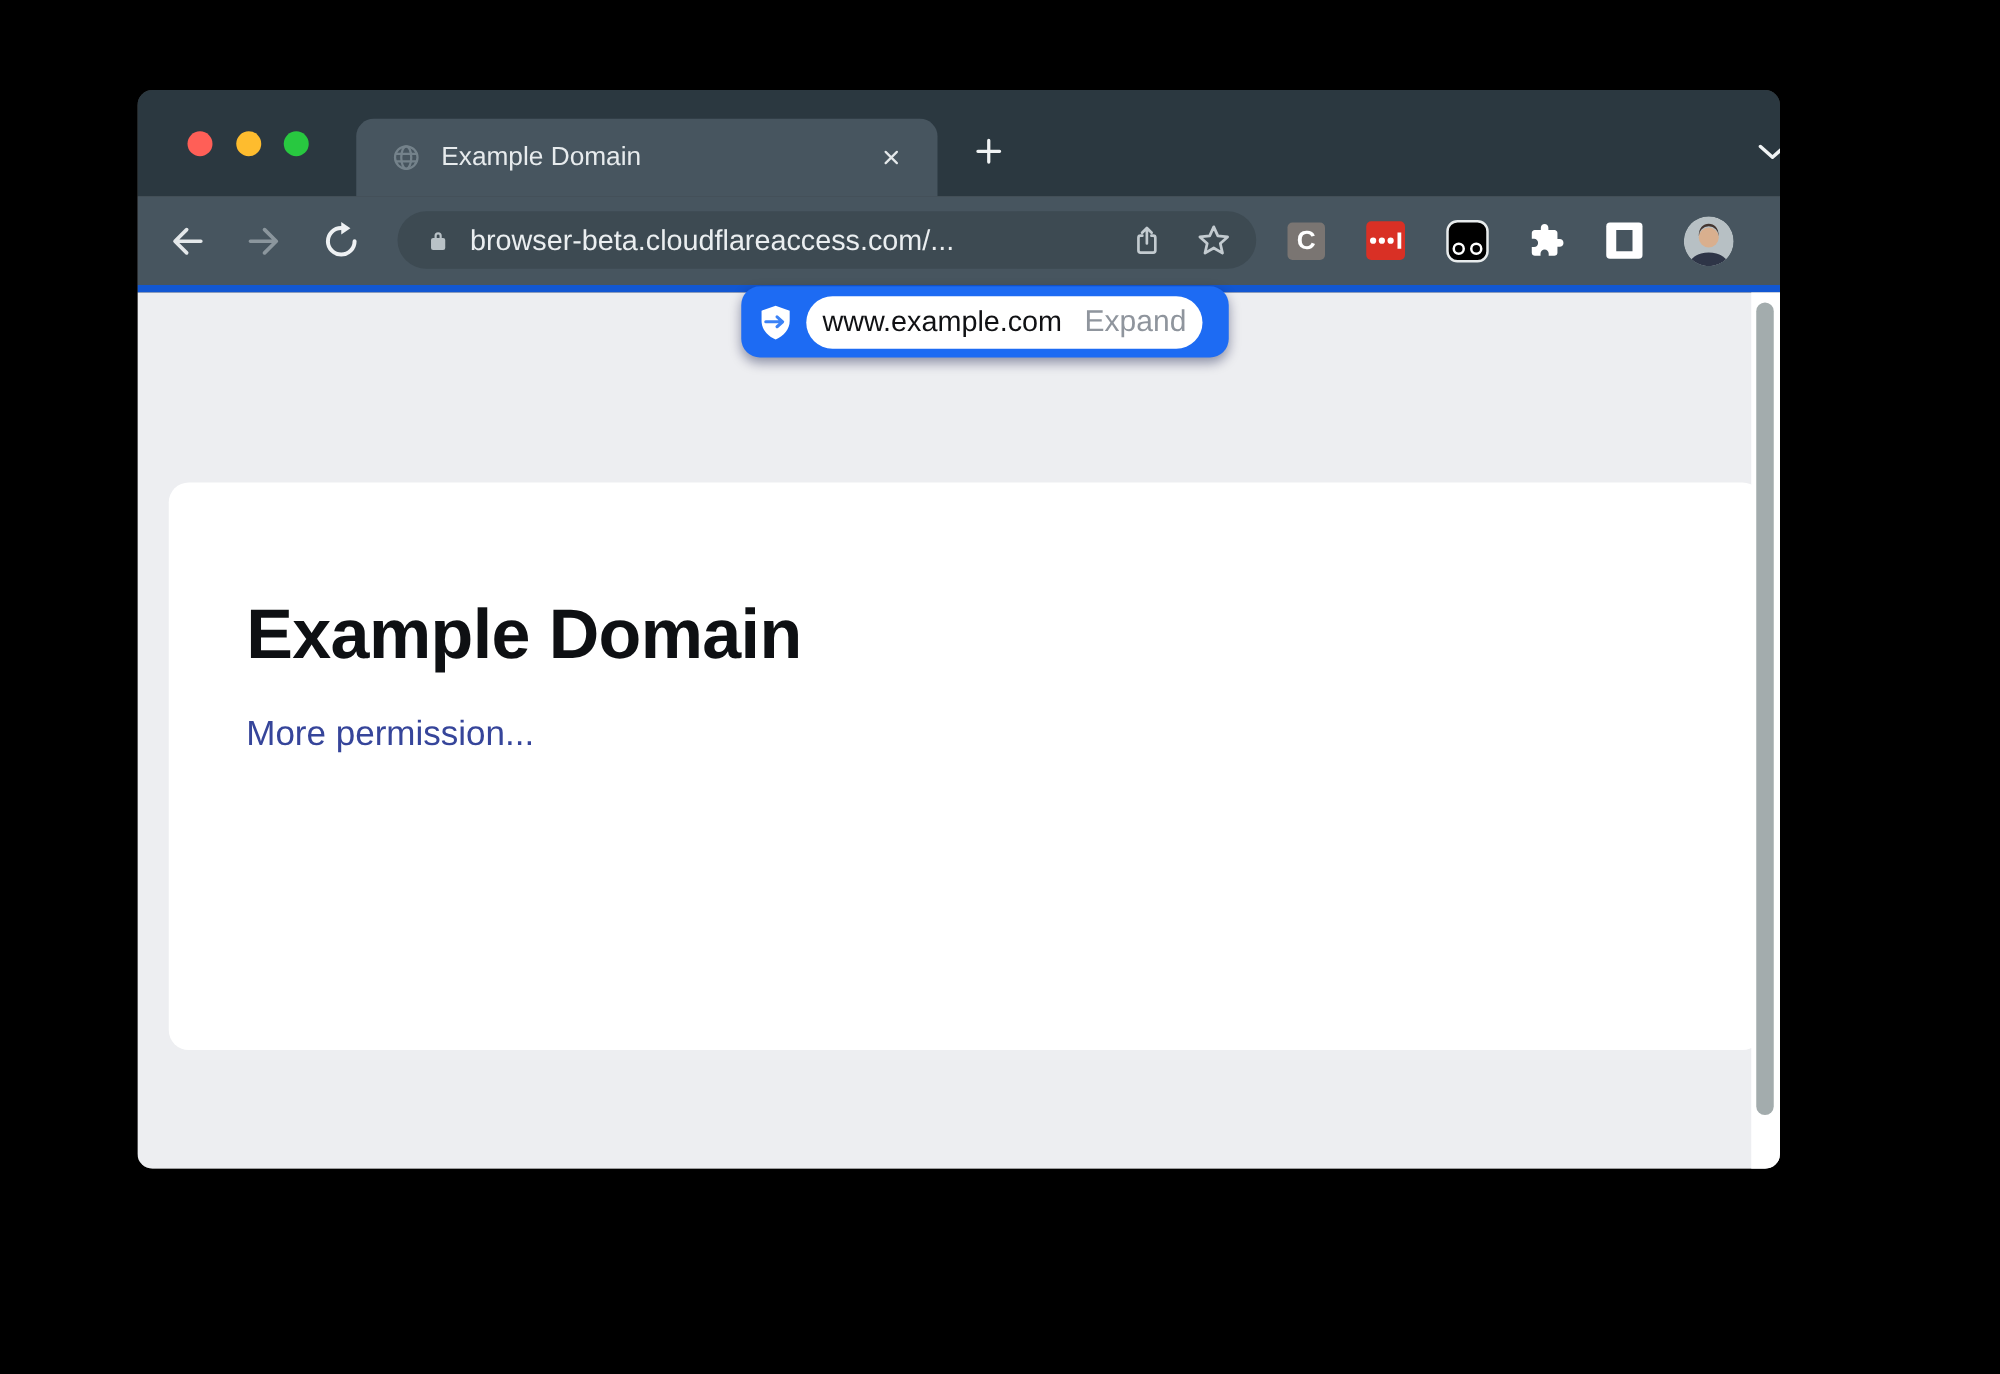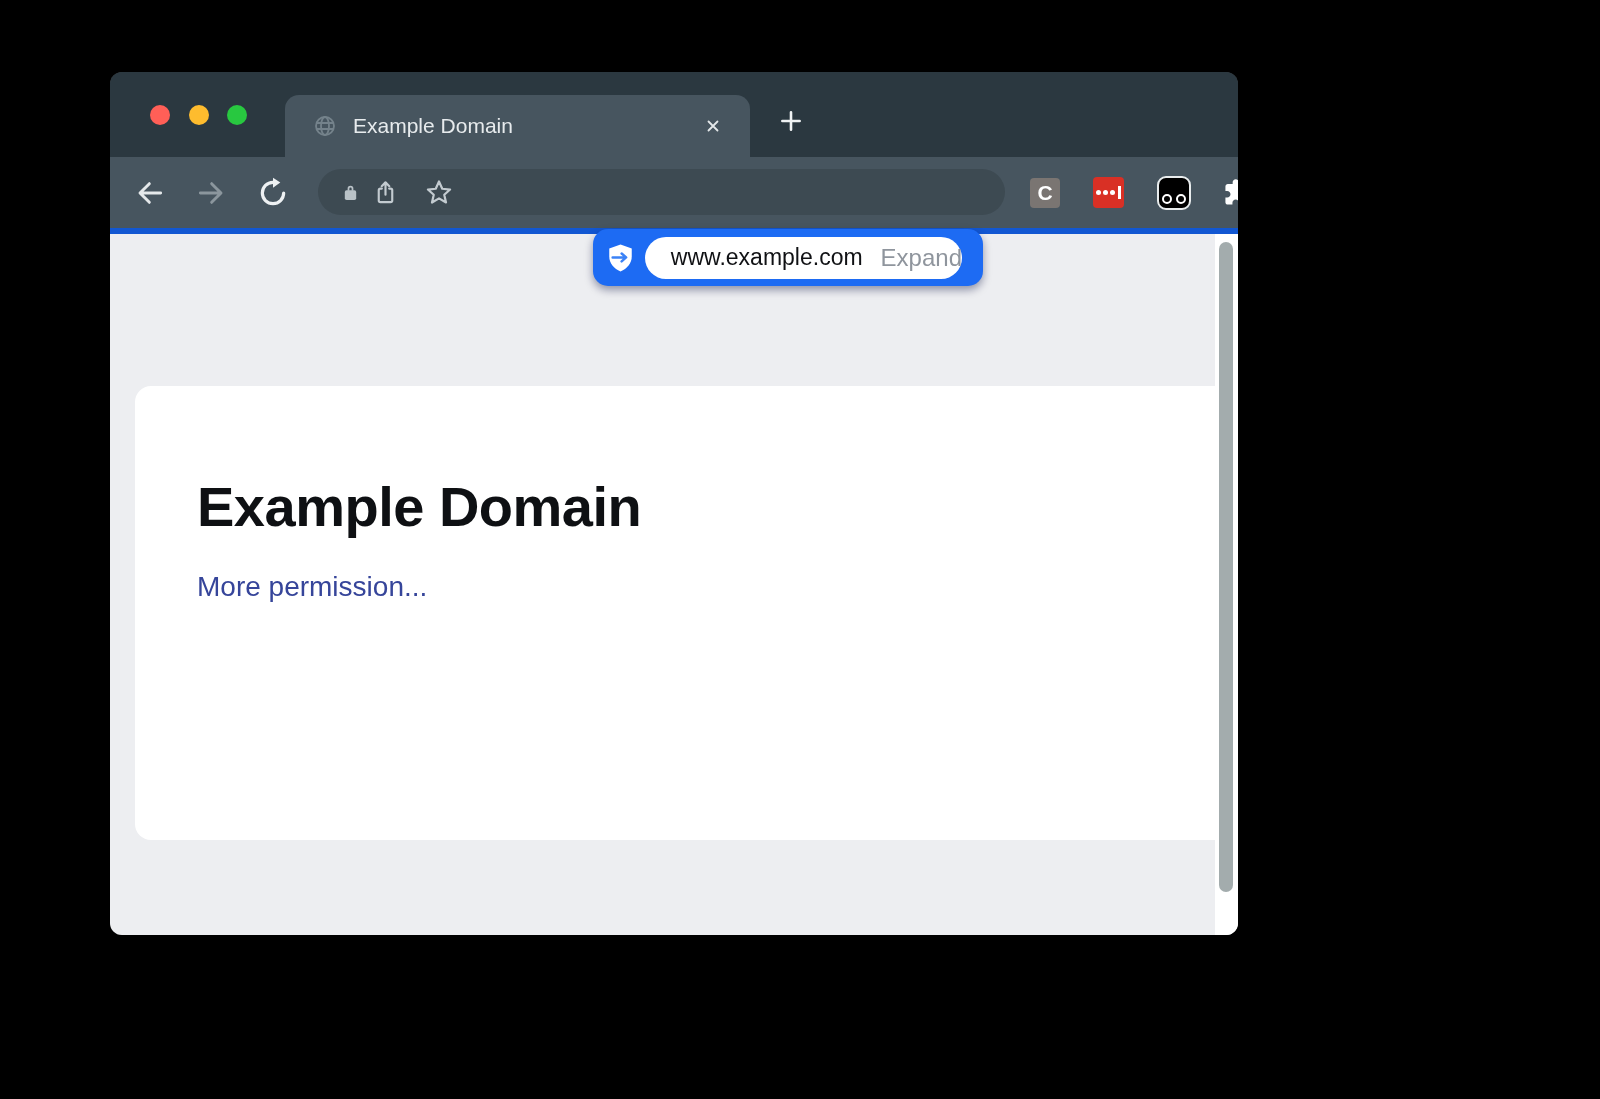--- a/index.html
+++ b/index.html
@@ -1,18 +1,18 @@
 <!DOCTYPE html>
 <html><head>
 <meta charset="utf-8">
 <style>
   * { margin:0; padding:0; box-sizing:border-box; }
   html,body { width:1600px; height:1099px; background:#000; font-family:"Liberation Sans","DejaVu Sans",sans-serif; overflow:hidden; }
 
-  .window { position:absolute; left:110px; top:72px; width:1128px; height:863px;
+  .window { position:absolute; left:110px; top:72px; width:1314px; height:863px;
             border-radius:12px; overflow:hidden; background:#404040; }
 
   
   .tabstrip { position:absolute; left:0; top:0; width:100%; height:85px; background:#2b3840; }
   .traffic { position:absolute; top:33px; width:20px; height:20px; border-radius:50%; }
   .t-red   { left:40px;  background:#ff5f57; }
   .t-yellow{ left:79px;  background:#febc2e; }
   .t-green { left:117px; background:#28c840; }
 
   .tab { position:absolute; left:175px; top:23px; width:465px; height:62px; background:#47555f;
@@ -54,21 +54,21 @@
 
   
   .loadbar { position:absolute; left:0; top:156px; width:100%; height:6px; background:#1257d2; }
 
   
   .iso-pill { position:absolute; left:483px; top:157px; width:390px; height:57px; background:#1d6bf3;
               border-radius:0 0 15px 15px; border-radius:15px; box-shadow:0 4px 9px rgba(0,10,60,.40);
               display:flex; align-items:center; padding:0 21px 0 14px; z-index:5; }
   .iso-shield { width:27px; height:30px; flex:0 0 auto; }
   .iso-inner { margin-left:11px; flex:1 1 auto; height:42px; background:#fff; border-radius:21px;
-               display:flex; align-items:center; justify-content:flex-end; }
+               display:flex; align-items:center; justify-content:center; }
   .iso-domain { font-size:23px; color:#101114; }
   .iso-expand { font-size:24px; color:#8f959d; margin-left:18px; }
 
   
   .content { position:absolute; left:0; top:162px; width:100%; height:701px; background:#edeef1; }
   .card { position:absolute; left:25px; top:152px; width:1275px; height:454px; background:#fff; border-radius:16px;
           padding:88px 62px 0 62px; }
   .card h1 { font-size:56px; font-weight:bold; color:#0e1013; letter-spacing:-.5px; }
   .card p  { margin-top:36px; font-size:28px; line-height:38px; color:#202327; max-width:1150px; }
   .more-link { display:inline-block; margin-top:32px; font-size:28px; color:#36459a; text-decoration:none; }
@@ -137,20 +137,21 @@
       </svg>
     </span>
 
     <div class="omnibox">
       <span class="lock">
         <svg viewBox="0 0 24 24" width="21" height="23" fill="#b9c2c7">
           <path d="M8.7 10V7.6a3.3 3.3 0 0 1 6.6 0V10h-2V7.6a1.3 1.3 0 0 0-2.6 0V10z"></path>
           <rect x="5.5" y="9.5" width="13" height="11" rx="2"></rect>
         </svg>
       </span>
+      <span class="url-text">browser-beta.cloudflareaccess.com/...</span>
       <span class="omni-actions">
         <span>
           <svg viewBox="0 0 24 24" width="27" height="27" fill="none" stroke="#c3cbd0" stroke-width="1.9" stroke-linecap="round" stroke-linejoin="round">
             <path d="M8.8 8.5H7.5A1.5 1.5 0 0 0 6 10v9a1.5 1.5 0 0 0 1.5 1.5h9A1.5 1.5 0 0 0 18 19v-9a1.5 1.5 0 0 0-1.5-1.5h-1.3"></path>
             <path d="M12 14V3.2M8.6 6.4L12 3l3.4 3.4"></path>
           </svg>
         </span>
         <span>
           <svg viewBox="0 0 24 24" width="28" height="28" fill="none" stroke="#c3cbd0" stroke-width="1.9" stroke-linejoin="round">
             <polygon points="12,3 14.8,9.2 21.5,9.9 16.5,14.4 18,21 12,17.5 6,21 7.5,14.4 2.5,9.9 9.2,9.2"></polygon>

